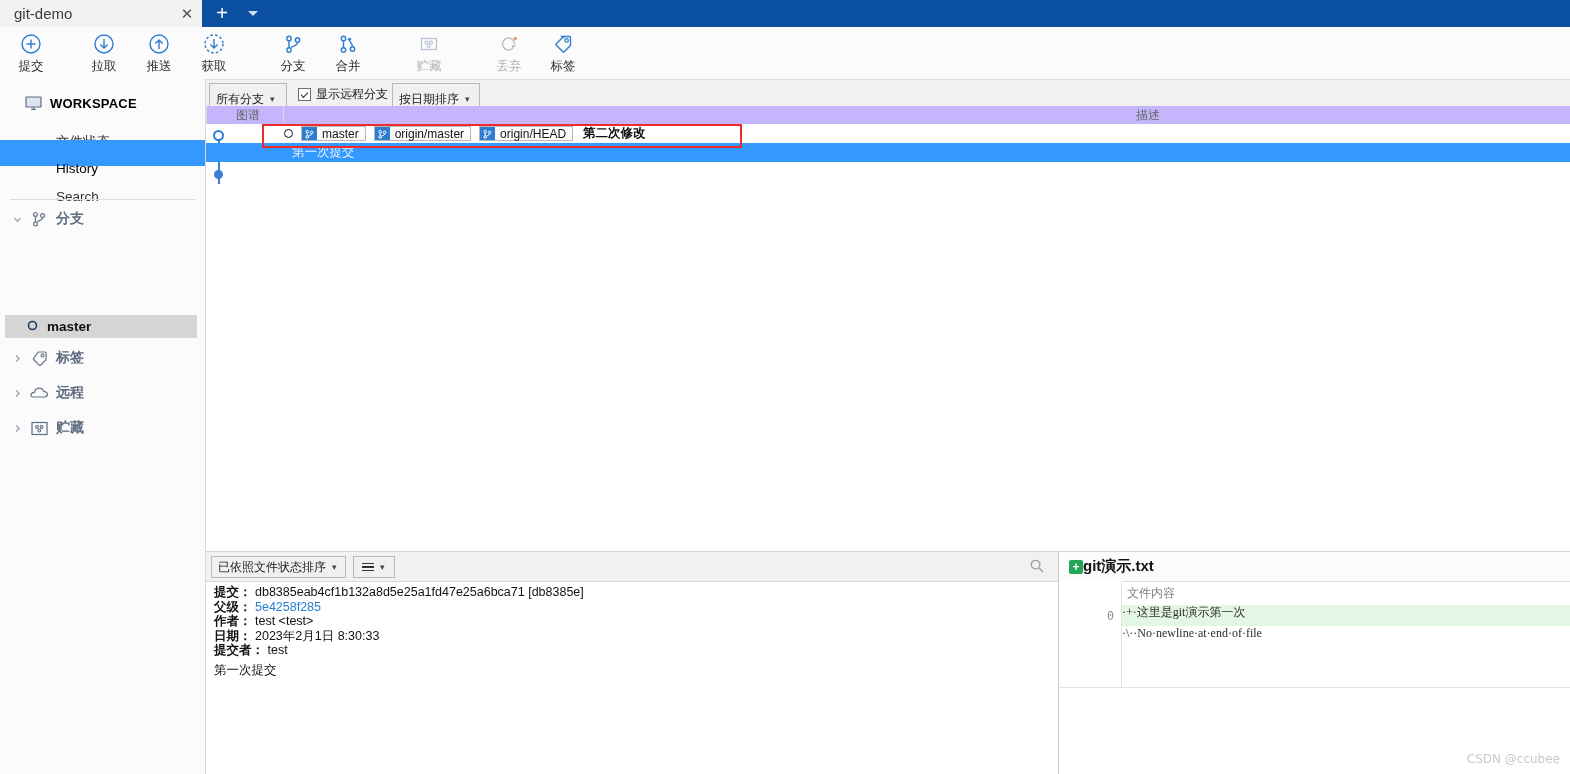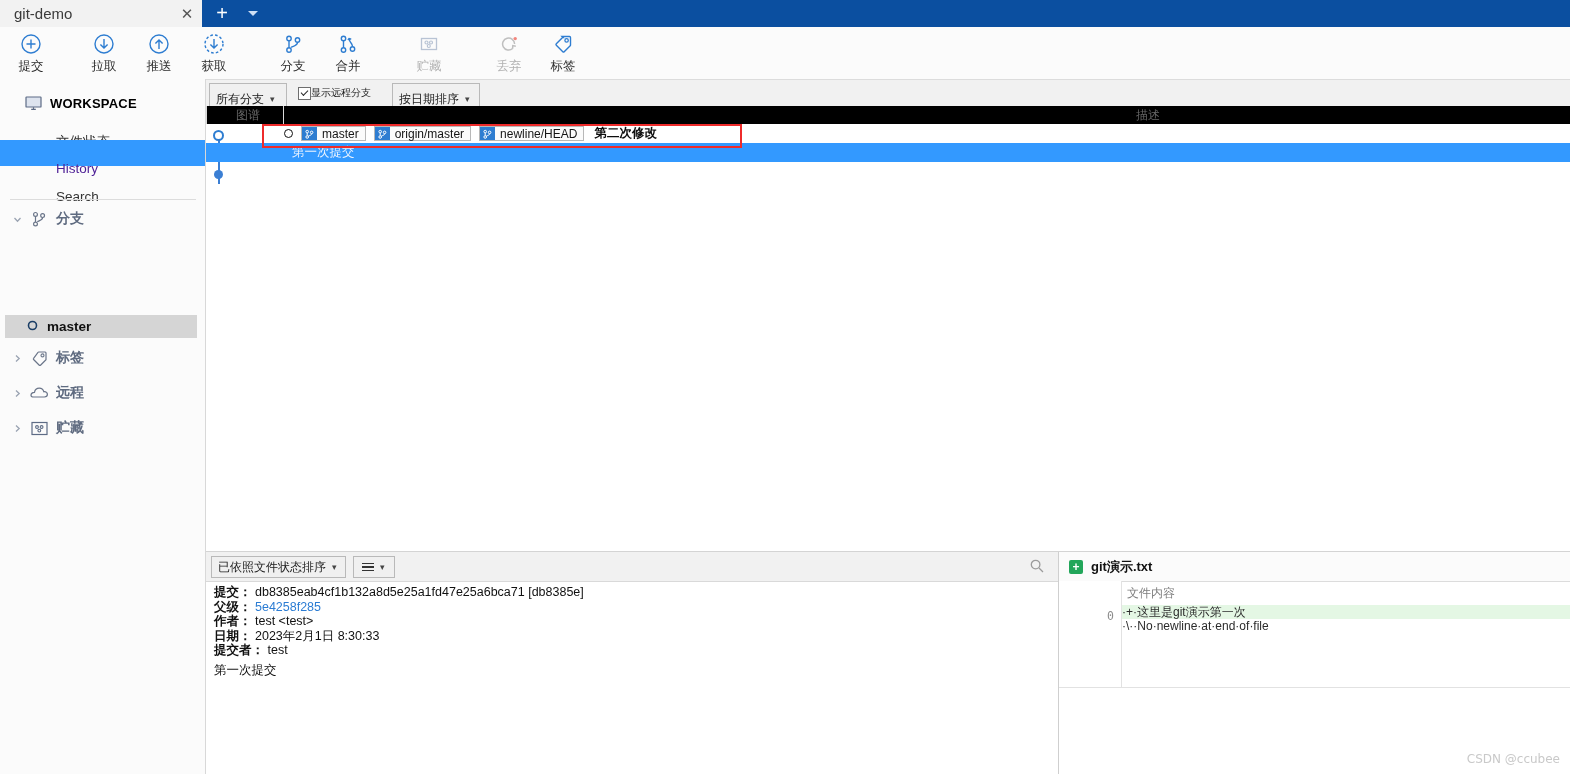--- a/index.html
+++ b/index.html
@@ -38,21 +38,21 @@
 
   
   .sidebar{position:absolute;left:0;top:79px;width:205px;height:695px;background:#fbfbfb;
            border-right:1px solid #d8d8d8;}
   .ws-head{position:absolute;left:0;top:13px;width:205px;height:22px;display:flex;align-items:center;}
   .ws-head .ico{margin-left:25px;margin-right:8px;display:flex;align-items:center;}
   .ws-head .txt{font-size:13px;color:#000000;font-weight:bold;letter-spacing:.2px;}
   .snav{position:absolute;left:0;width:205px;height:26px;display:flex;align-items:center;}
   .snav .t{font-size:13.5px;color:#333;padding-left:56px;margin-top:30px;}
   .snav.sel{background:#3399ff;}
-  .snav.sel .t{color:#4c1d95;}
+  .snav.sel .t{color:#000000;}
   .sep{position:absolute;left:10px;width:186px;height:1px;background:#dcdcdc;}
   .sgrp{position:absolute;left:0;width:205px;height:30px;display:flex;align-items:center;}
   .sgrp .chev{width:18px;margin-left:8px;display:flex;align-items:center;justify-content:center;color:#9aa3b2;font-size:11px;}
   .sgrp .gi{width:26px;display:flex;align-items:center;justify-content:center;}
   .sgrp .gt{font-size:14px;color:#5f6b80;font-weight:bold;margin-left:4px;}
   .branch-item{position:absolute;left:5px;top:236px;width:192px;height:23px;background:#d5d5d5;
                display:flex;align-items:center;}
   .branch-item .dot{margin-left:22px;margin-right:9px;}
   .branch-item .bt{font-size:13.5px;color:#111;font-weight:bold;}
 
@@ -61,23 +61,23 @@
              border-bottom:1px solid #d9d9d9;}
   .combo{position:absolute;height:32px;background:#f0f0f0;border:1px solid #b9b9b9;
          display:flex;align-items:center;box-sizing:border-box;}
   .combo .cv{font-size:12px;color:#1b1b1b;padding:0 6px;white-space:nowrap;}
   .combo .cc{padding-right:6px;color:#444;font-size:9px;}
   .chkwrap{position:absolute;display:flex;align-items:center;}
   .chkbox{width:11px;height:11px;border:1px solid #6e6e6e;background:#fff;position:relative;
           display:flex;align-items:center;justify-content:center;}
   .chkbox:after{content:"";width:6px;height:3px;border-left:1.6px solid #2a2a2a;
           border-bottom:1.6px solid #2a2a2a;transform:rotate(-45deg);margin-bottom:2px;}
-  .chklab{font-size:10px;color:#1b1b1b;white-space:nowrap;}
-
-  .colhead{position:absolute;left:206px;top:106px;width:1364px;height:18px;background:#000000;
+  .chklab{font-size:12px;color:#1b1b1b;margin-left:5px;white-space:nowrap;}
+
+  .colhead{position:absolute;left:206px;top:106px;width:1364px;height:18px;background:#c4b5fd;
            border-bottom:1px solid #dadada;}
   .colhead .graph-h{position:absolute;left:30px;top:1px;font-size:12px;color:#666;}
   .colhead .desc-h{position:absolute;left:930px;top:1px;font-size:12px;color:#666;}
   .colsep{position:absolute;top:106px;width:1px;height:18px;background:#dadada;}
 
   .commitlist{position:absolute;left:206px;top:124px;width:1364px;height:427px;background:#fff;
               border-bottom:1px solid #d4d4d4;overflow:hidden;}
   .crow{position:absolute;left:0;width:1364px;height:19px;}
   .crow.sel{background:#3399ff;}
   .crow .cmsg{position:absolute;left:86px;top:1px;font-size:12.5px;color:#1b1b1b;white-space:nowrap;}
@@ -113,30 +113,30 @@
   .detail-msg{position:absolute;left:8px;top:110px;font-size:12.5px;color:#111;}
 
   .divider{position:absolute;left:1058px;top:552px;width:1px;height:222px;background:#cfcfcf;}
 
   .botright{position:absolute;left:1059px;top:552px;width:511px;height:222px;background:#fff;}
   .br-head{position:absolute;left:0;top:0;width:511px;height:29px;background:#fbfbfb;
            border-bottom:1px solid #dcdcdc;display:flex;align-items:center;}
   .addbadge{width:14px;height:14px;background:#22a65a;border-radius:2px;margin-left:10px;
             display:flex;align-items:center;justify-content:center;color:#fff;font-size:12px;
             line-height:1;font-weight:bold;}
-  .fname{font-size:13px;font-weight:bold;color:#111;margin-left:8px;}
+  .fname{font-size:15px;font-weight:bold;color:#111;}
   .diffhdr{position:absolute;left:0;top:29px;width:511px;height:24px;border-bottom:1px solid #e2e2e2;}
   .diffhdr .ttl{position:absolute;left:68px;top:4px;font-size:12px;color:#7d7d7d;}
   .gutter{position:absolute;left:0;top:29px;width:62px;height:106px;border-right:1px solid #e2e2e2;
           background:#fff;}
   .lineno{position:absolute;right:7px;top:28px;font-size:11.5px;color:#8d8d8d;
           font-family:"DejaVu Sans Mono","Liberation Mono",monospace;}
   .diffbody{position:absolute;left:63px;top:53px;width:448px;}
-  .dline{height:14px;font-size:12px;line-height:14px;white-space:pre;
-         font-family:Liberation Sans, sans-serif;color:#2b2b2b;}
+  .dline{height:21px;font-size:12px;line-height:14px;white-space:pre;
+         font-family:Liberation Serif, serif;color:#2b2b2b;}
   .dline.add{background:#e4f7e4;}
   .diffbox-b{position:absolute;left:0;top:135px;width:511px;height:1px;background:#e2e2e2;}
 
   .watermark{position:absolute;right:10px;bottom:8px;font-size:12px;color:#c9c9c9;
              font-family:"DejaVu Sans",sans-serif;}
 </style>
 </head>
 <body>
 
 <div class="app">
@@ -407,21 +407,21 @@
         </span>
         <span class="refpill">
           <span class="bico">
             <svg width="11" height="10" viewBox="0 0 11 10">
                 <circle cx="3.2" cy="2.6" r="1.3" fill="none" stroke="#fff" stroke-width="1"></circle>
                 <circle cx="7.6" cy="3.4" r="1.3" fill="none" stroke="#fff" stroke-width="1"></circle>
                 <circle cx="3.2" cy="8" r="1.3" fill="none" stroke="#fff" stroke-width="1"></circle>
                 <path d="M3.2 3.9v2.8M7.6 4.7c0 1.6-2 1.7-3.3 2.4" fill="none" stroke="#fff" stroke-width="1"></path>
               </svg>
           </span>
-          <span class="bname">newline/HEAD</span>
+          <span class="bname">origin/HEAD</span>
         </span>
         <span class="refmsg">第二次修改</span>
       </div>
     </div>
 
     <div class="crow sel" style="top:19px">
       <span class="cmsg">第一次提交</span>
     </div>
 
   </div>

